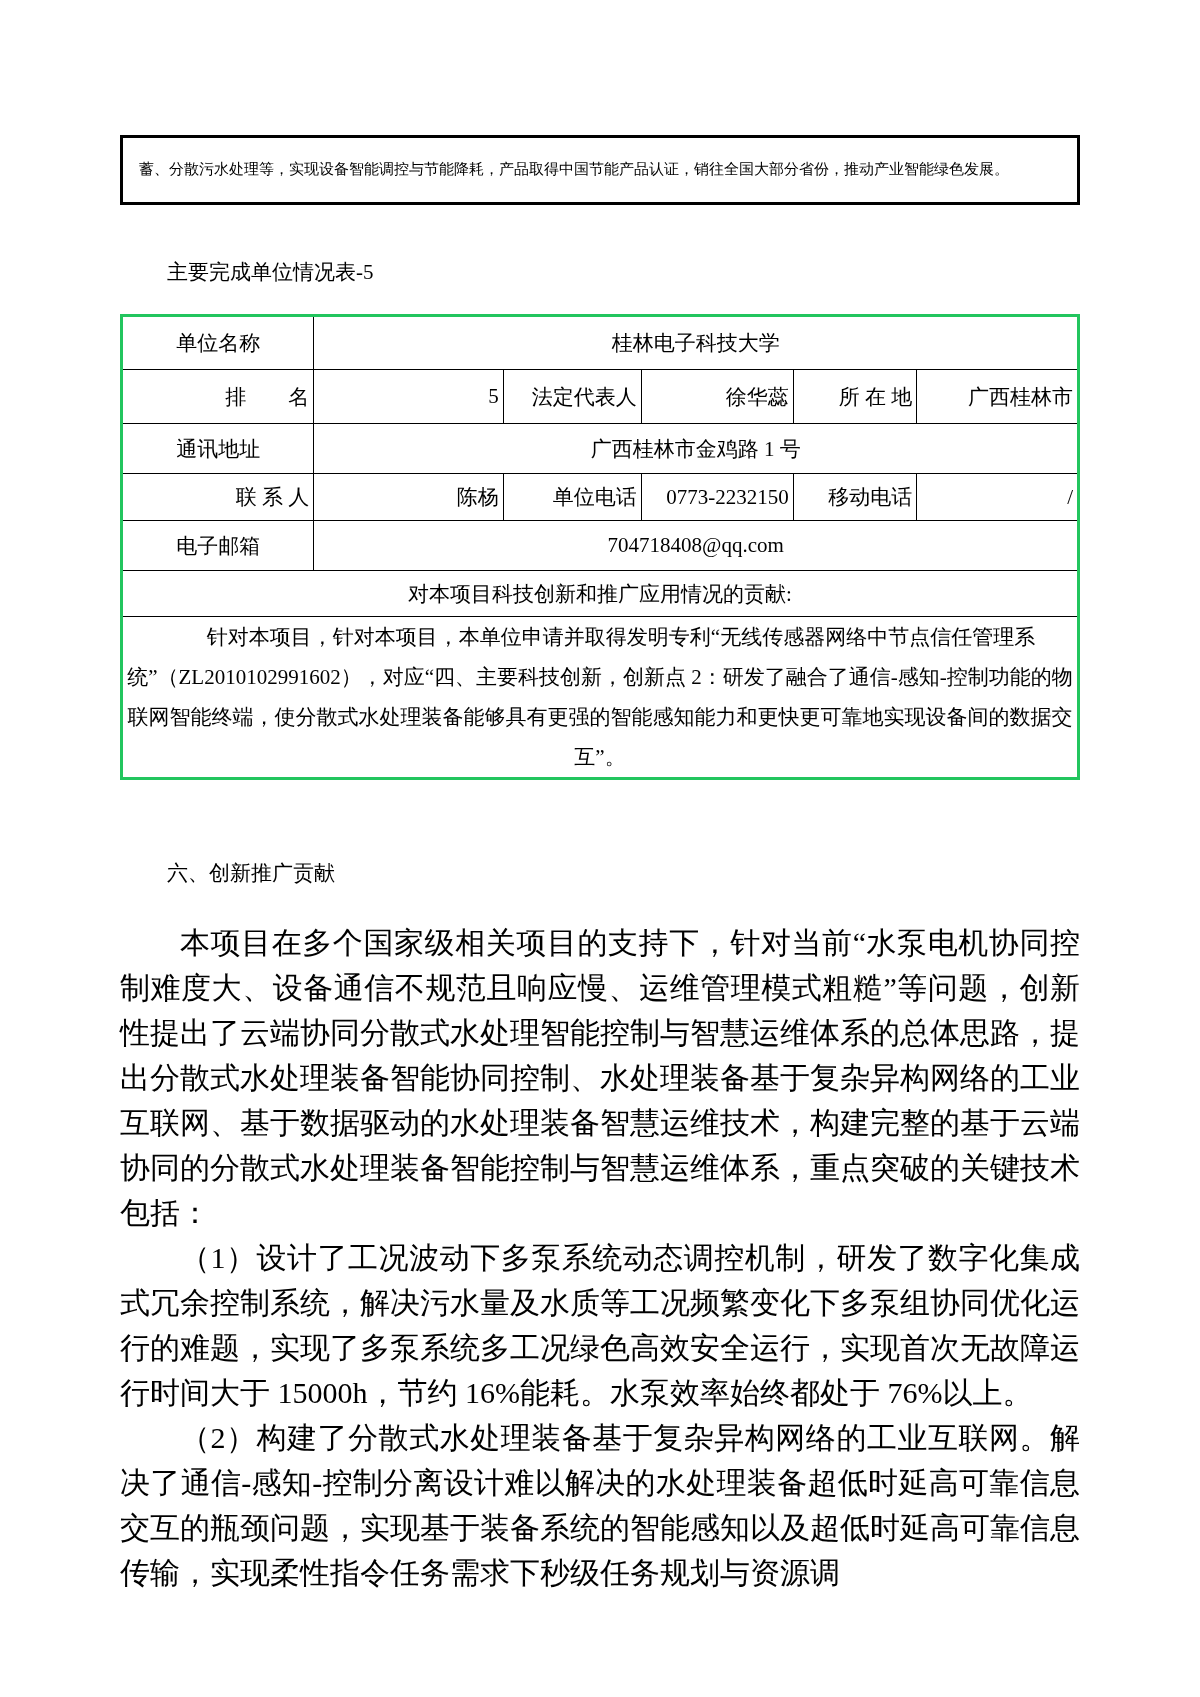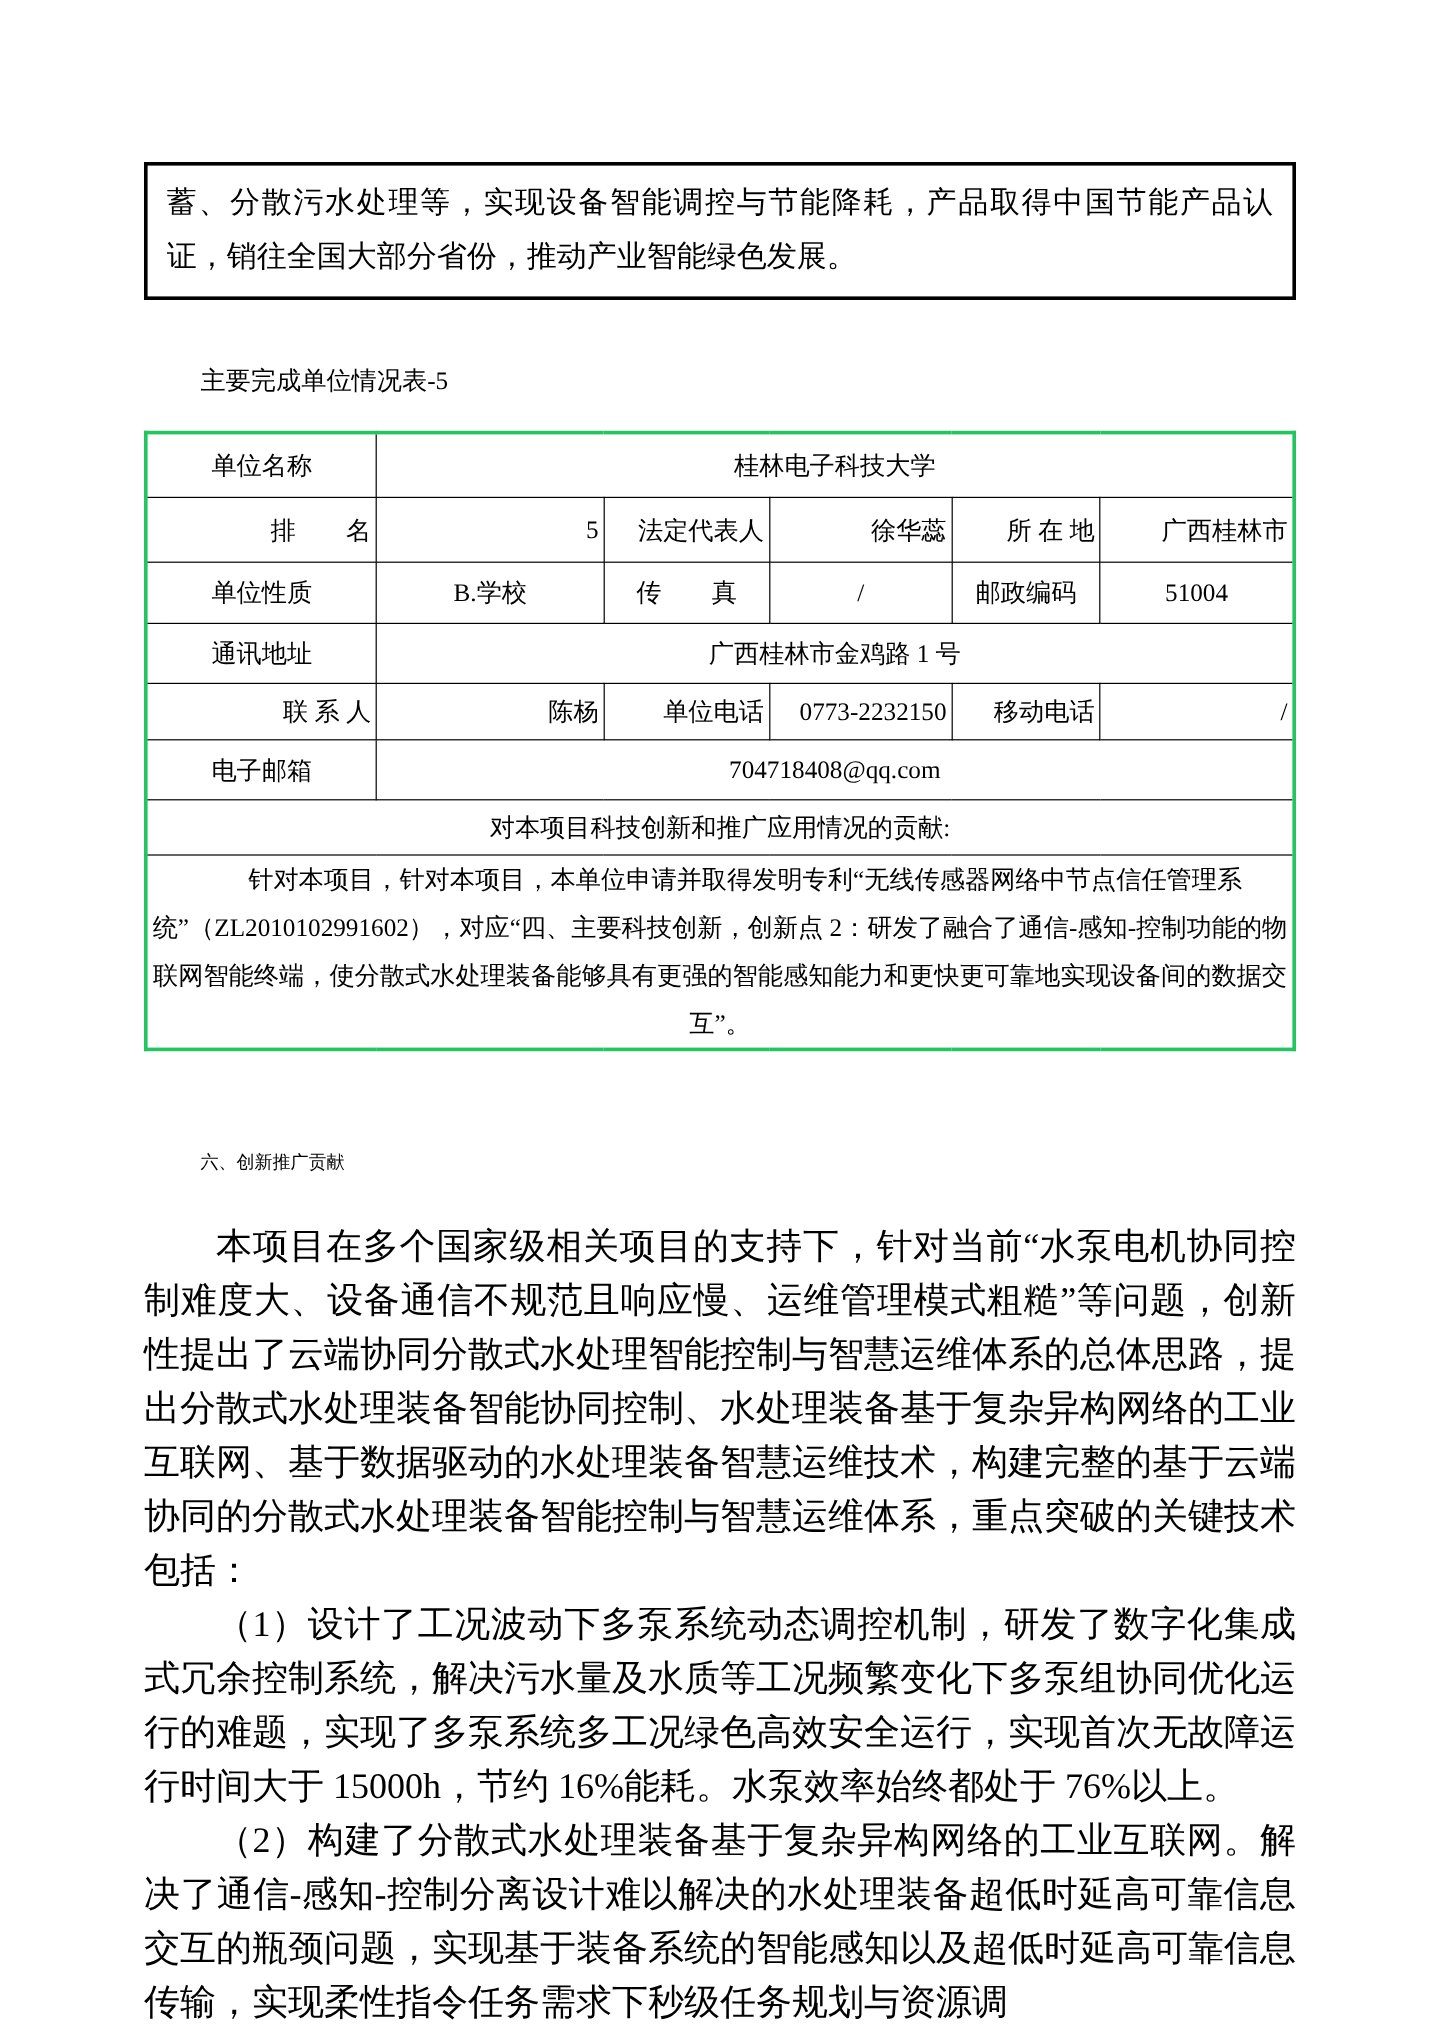--- a/index.html
+++ b/index.html
@@ -23,21 +23,21 @@
   }
   p { margin: 0; }
 
   
   .cont-box {
     border: 3px solid #000;
     box-sizing: border-box;
     padding: 9px 16px 10px 16px;
   }
   .cont-box p {
-    font-size: 25px;
+    font-size: 15px;
     line-height: 45px;
     text-align: justify;
   }
 
   
   .table-title {
     margin: 54px 0 0 47px;
     font-size: 21px;
     line-height: 26px;
   }
@@ -79,21 +79,21 @@
     vertical-align: top;
     padding: 8px 16px 12px 16px;
     line-height: 40px;
     text-indent: 2em;
     height: 148px;
   }
 
   
   .section-heading {
     margin: 78px 0 0 47px;
-    font-size: 15px;
+    font-size: 21px;
     line-height: 30px;
   }
   .body-para {
     font-size: 30px;
     line-height: 45px;
     text-align: justify;
     text-indent: 2em;
     margin: 0;
   }
   .body-para.first {
@@ -126,28 +126,20 @@
         <td colspan="5">桂林电子科技大学</td>
       </tr>
       <tr class="r2">
         <td>排　　名</td>
         <td>5</td>
         <td>法定代表人</td>
         <td>徐华蕊</td>
         <td>所 在 地</td>
         <td>广西桂林市</td>
       </tr>
-      <tr class="r3">
-        <td>单位性质</td>
-        <td>B.学校</td>
-        <td>传　　真</td>
-        <td>/</td>
-        <td>邮政编码</td>
-        <td>51004</td>
-      </tr>
       <tr class="r4">
         <td>通讯地址</td>
         <td colspan="5" class="left">广西桂林市金鸡路 1 号</td>
       </tr>
       <tr class="r5">
         <td>联 系 人</td>
         <td>陈杨</td>
         <td>单位电话</td>
         <td>0773-2232150</td>
         <td>移动电话</td>

